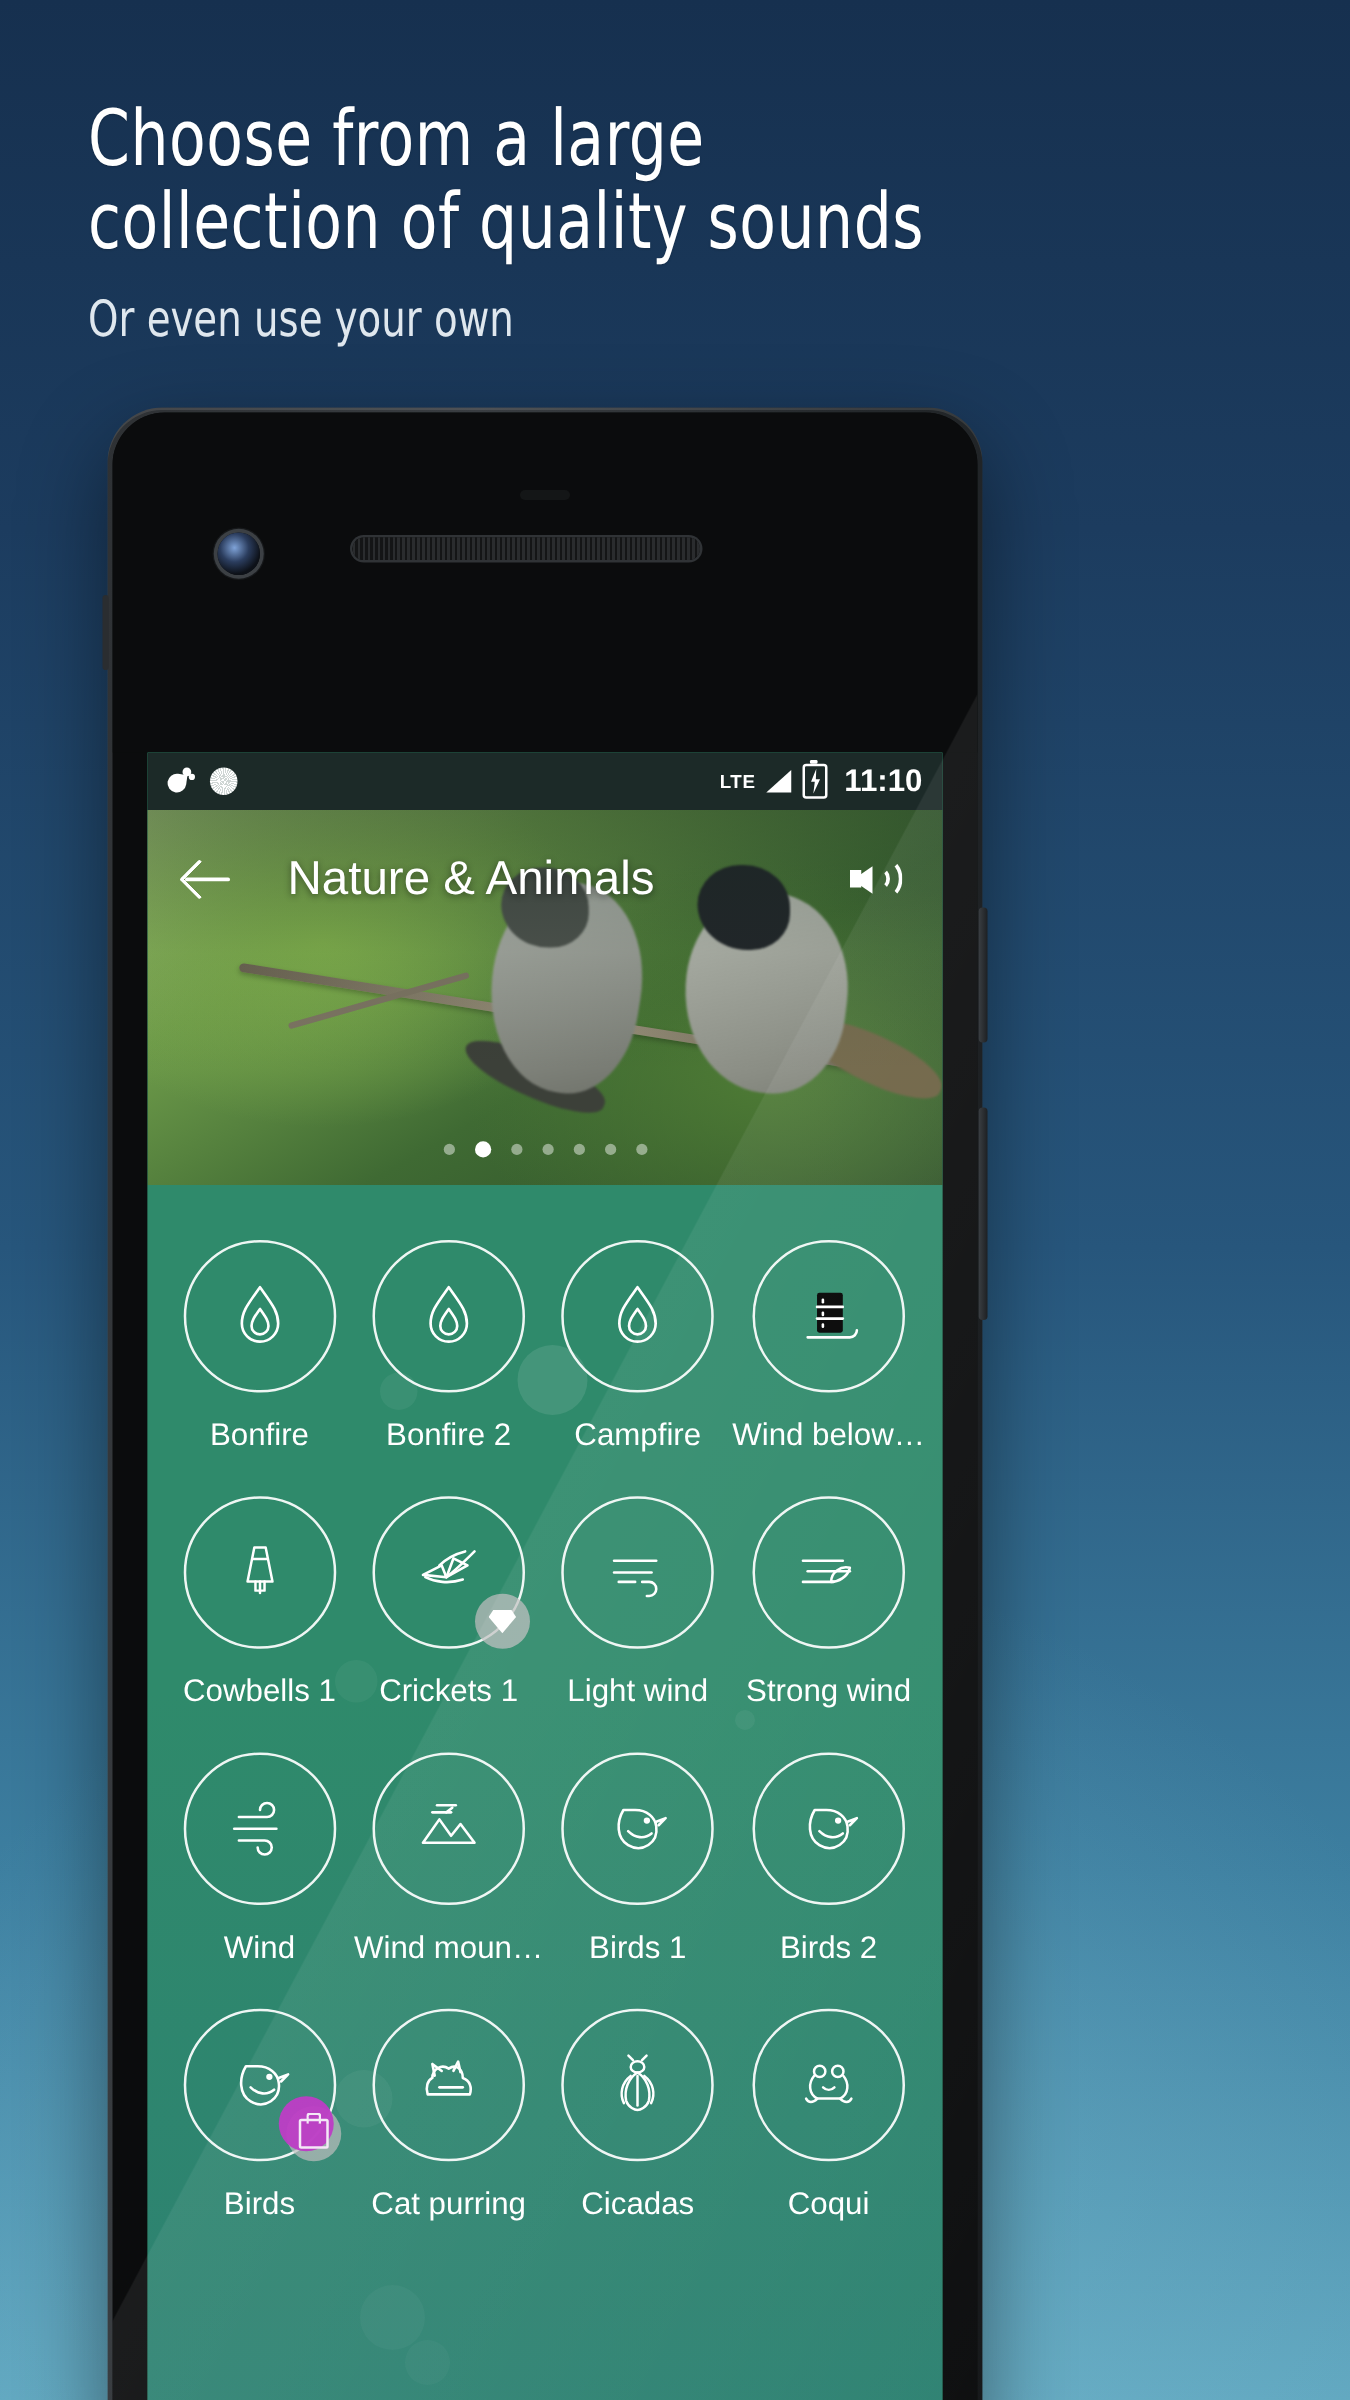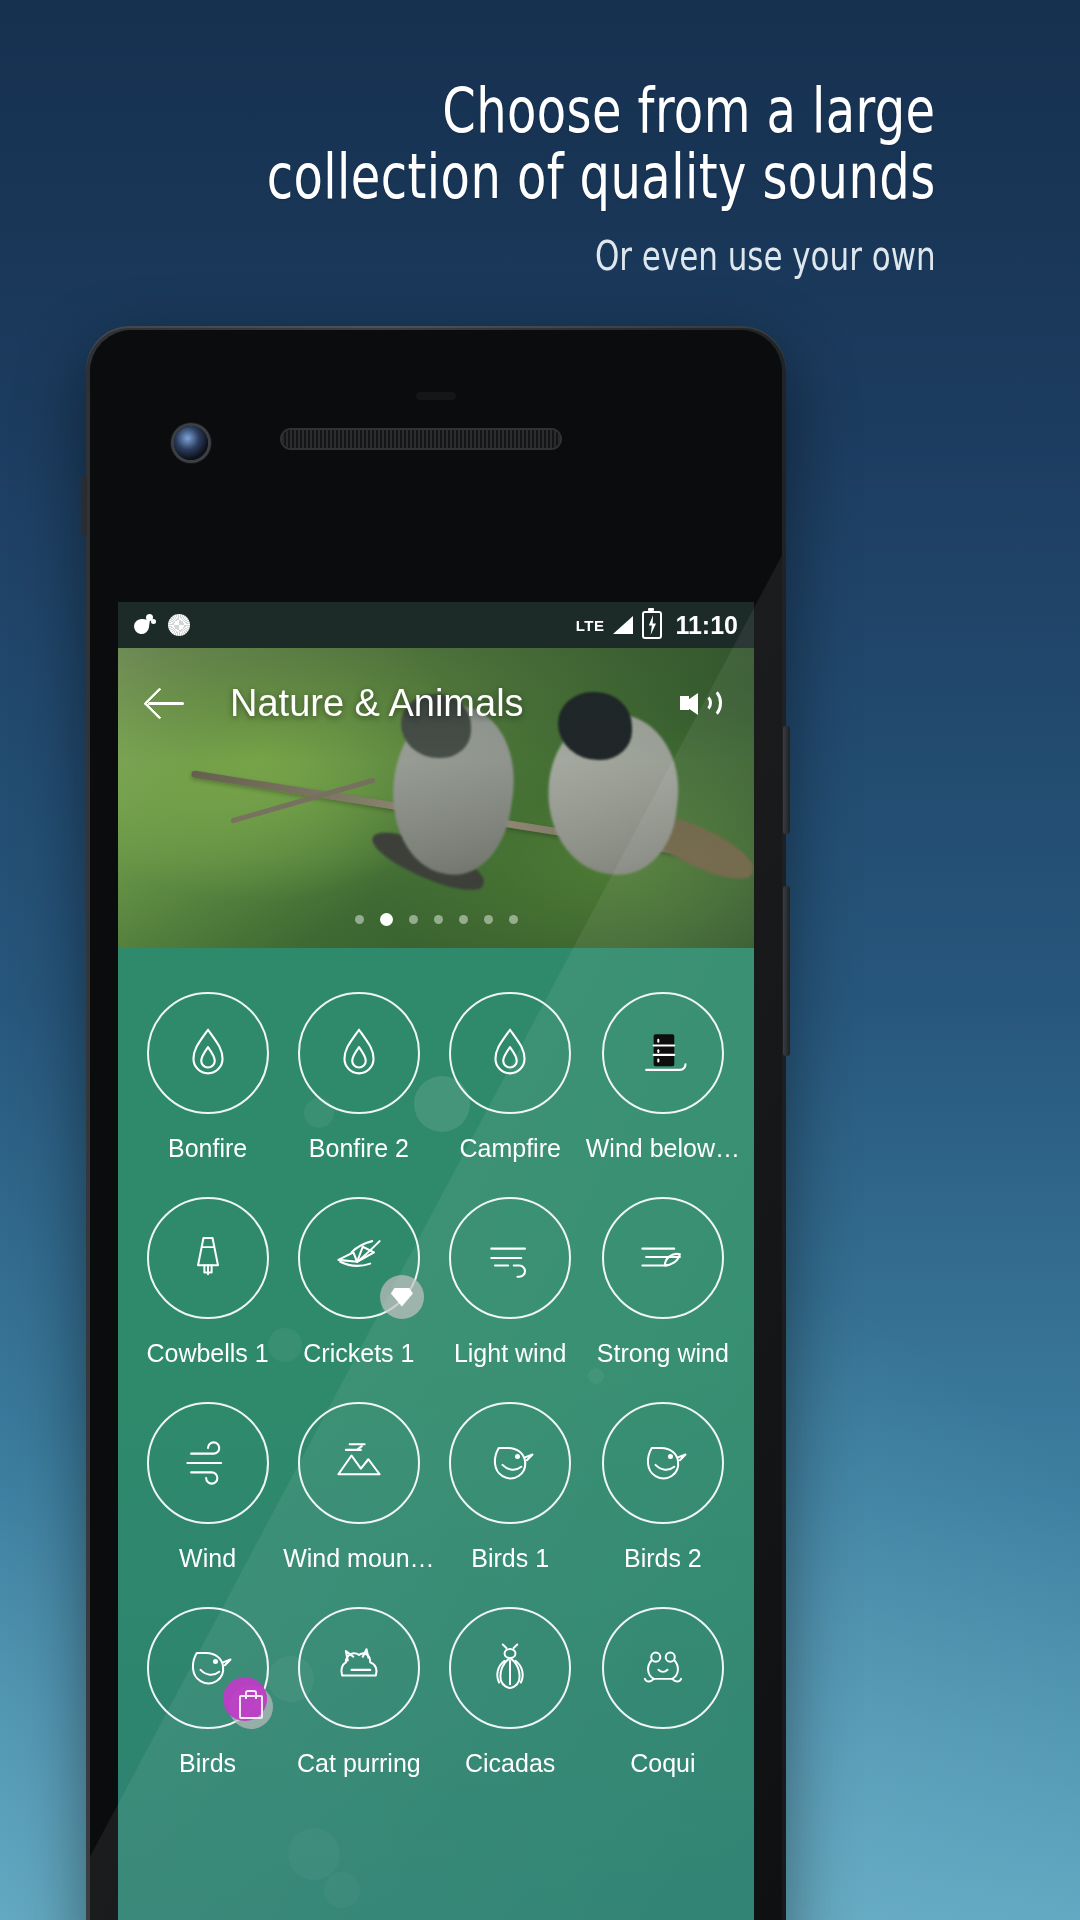--- a/index.html
+++ b/index.html
@@ -8,21 +8,21 @@
     font-family:"Liberation Sans", sans-serif;
     background:#17365a;
   }
   .stage{
     position:relative;width:1080px;height:1920px;overflow:hidden;
     background:
       radial-gradient(120% 70% at 50% 105%, rgba(120,185,205,0.55) 0%, rgba(120,185,205,0.0) 58%),
       linear-gradient(180deg,#16304f 0%, #1c3c5f 22%, #27567c 52%, #3d7fa0 78%, #5fa6bf 100%);
   }
   
-  .promo{position:absolute;left:0;top:0;width:1006px;text-align:right;}
+  .promo{position:absolute;left:0;top:0;width:1006px;text-align:left;}
   .promo .headline{
     font-family:"DejaVu Sans Condensed","Liberation Sans Narrow","Liberation Sans",sans-serif;
     font-weight:300;
     color:#ffffff;
     font-size:62px;
     line-height:66px;
     letter-spacing:0.5px;
     margin:0;
     padding-top:78px;
     transform:scaleX(0.86);

